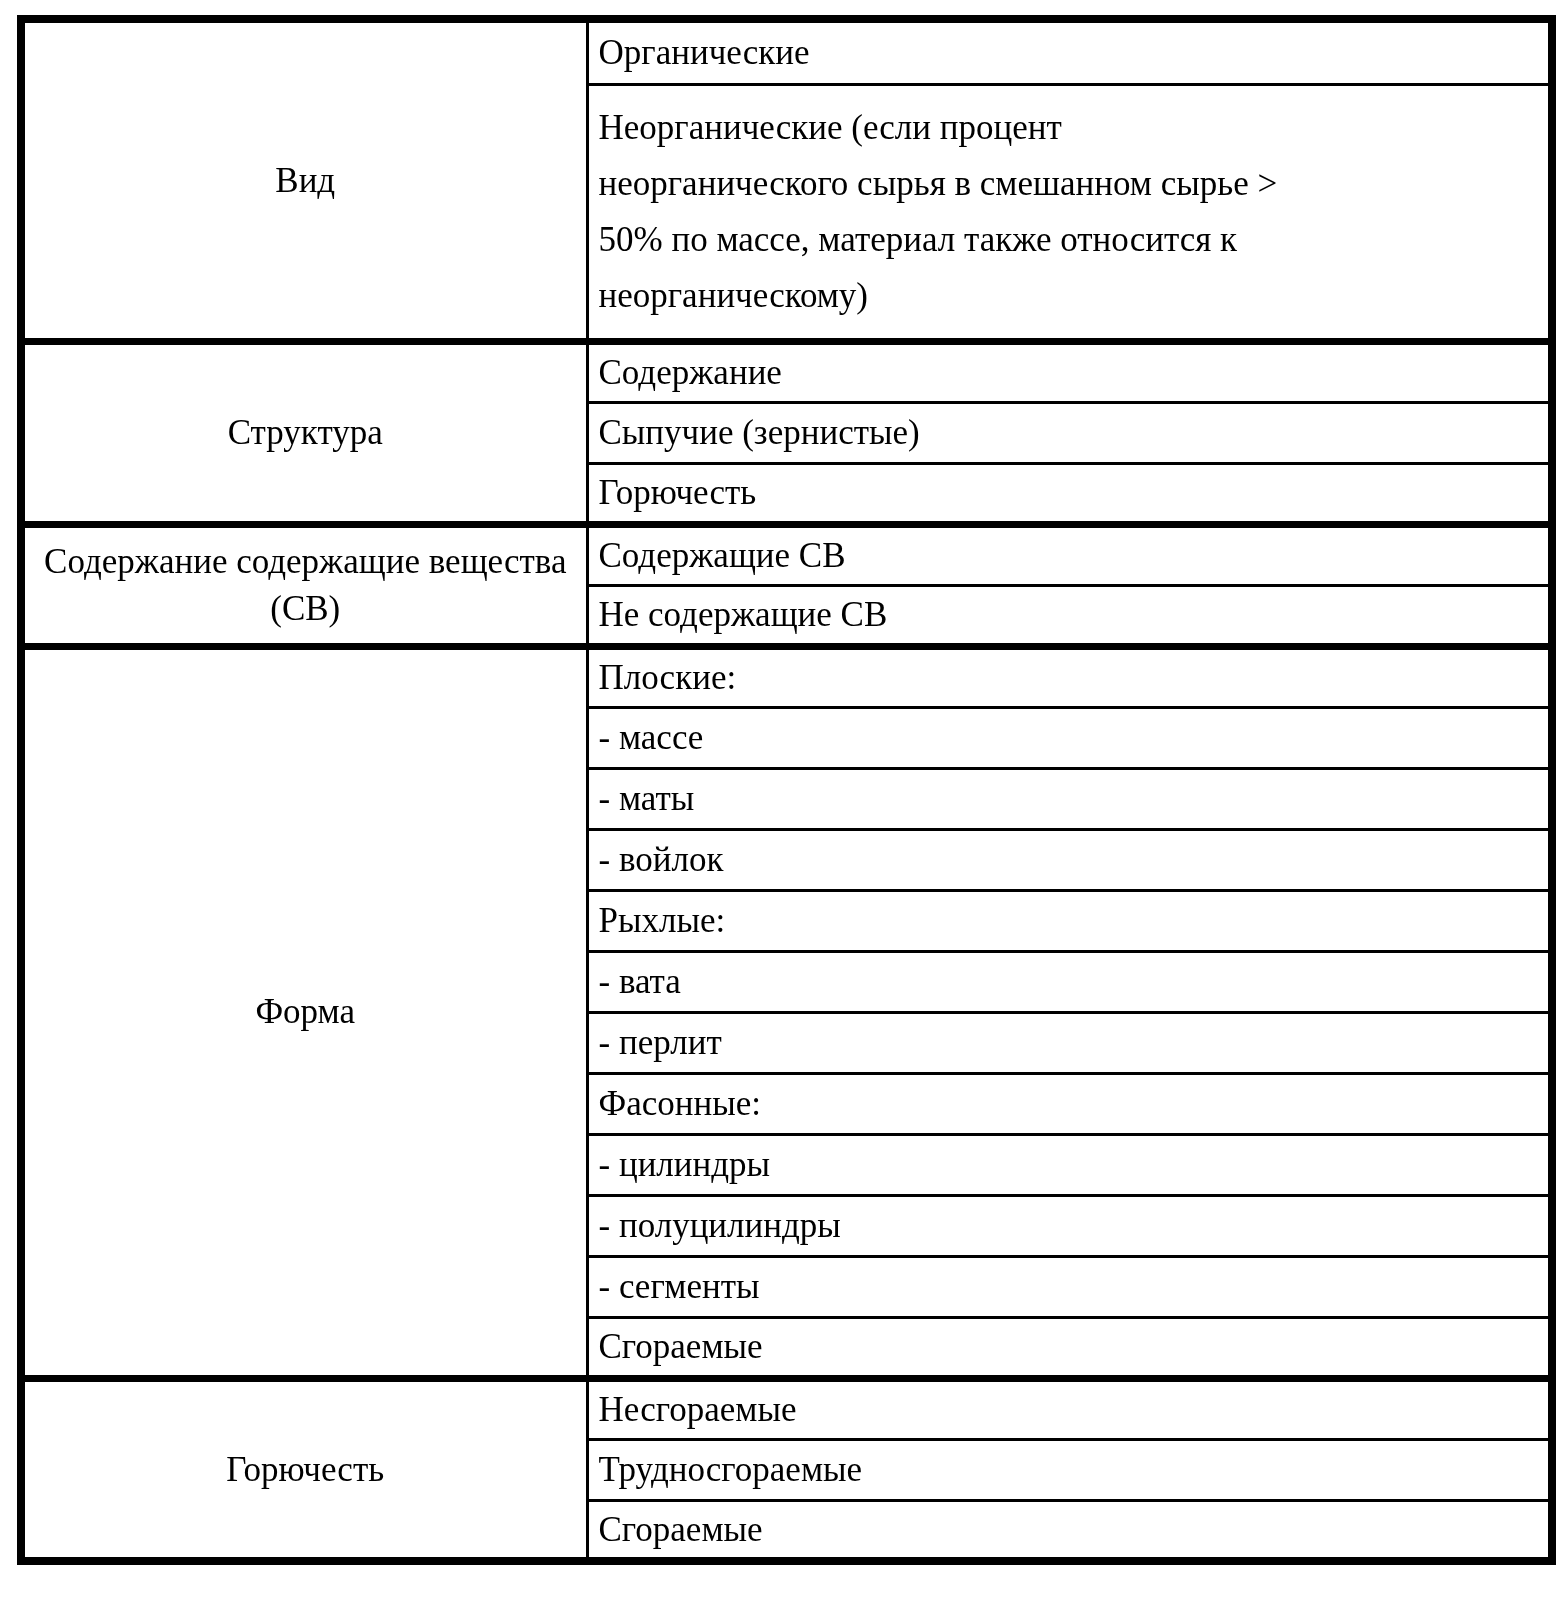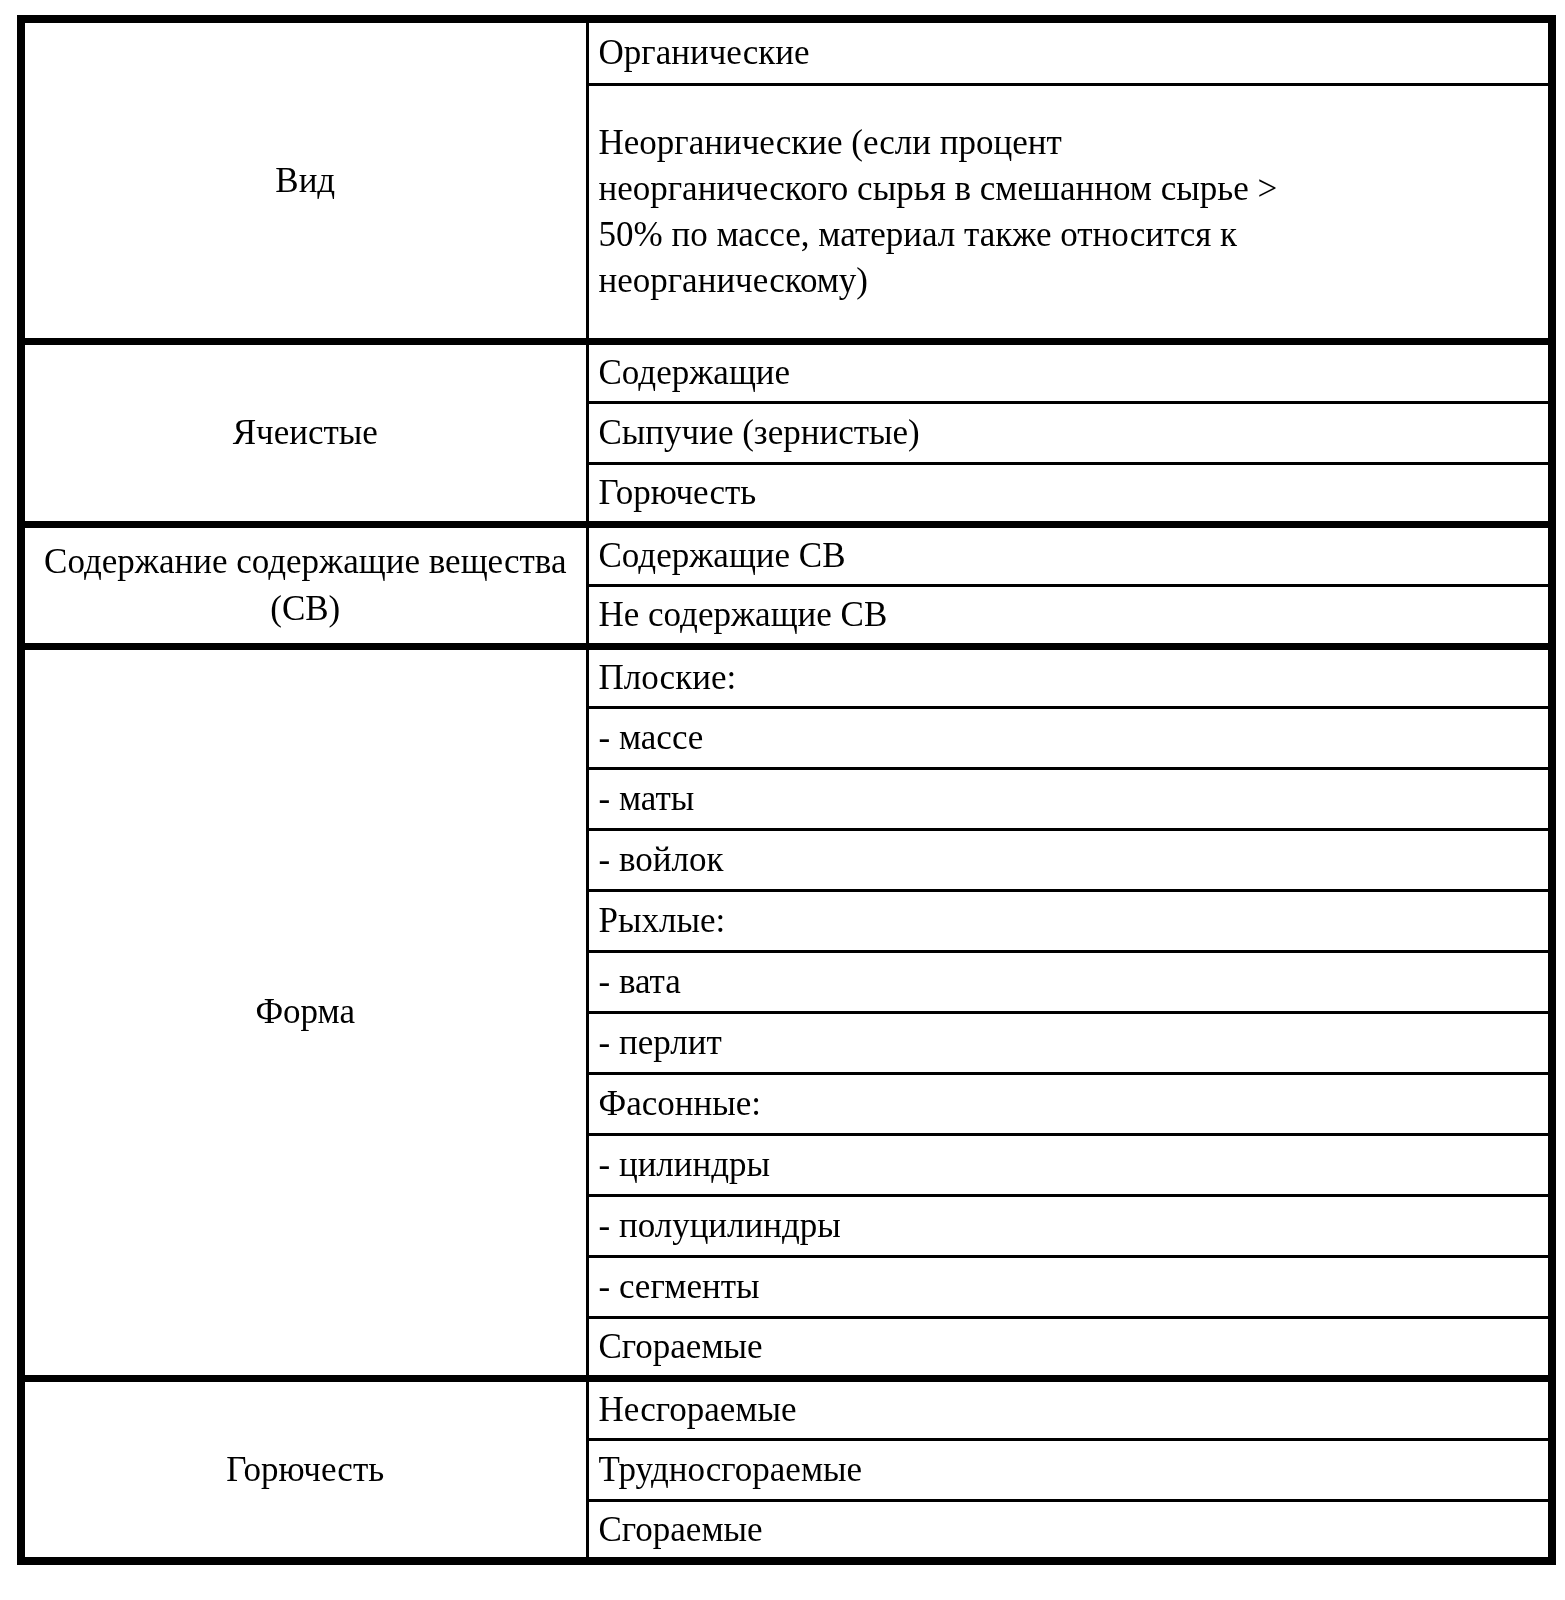--- a/index.html
+++ b/index.html
@@ -47,21 +47,21 @@
     padding: 2px 12px 2px 10px;
   }
   tr.r {
     height: 61px;
   }
   tr.r-first {
     height: 65px;
   }
   td.multiline {
     white-space: pre-line;
-    line-height: 46px;
+    line-height: 56px;
     height: 248px;
   }
 </style>
 </head>
 <body>
 
 <div class="table-wrap">
   <table class="classification">
     <colgroup>
       <col style="width:566px">
@@ -74,22 +74,22 @@
         <td class="val">Органические</td>
       </tr>
       <tr>
         <td class="val multiline">Неорганические (если процент
 неорганического сырья в смешанном сырье &gt;
 50% по массе, материал также относится к
 неорганическому)</td>
       </tr>
 
       <tr class="r sec-start">
-        <td class="cat" rowspan="3">Ячеистые</td>
-        <td class="val">Содержащие</td>
+        <td class="cat" rowspan="3">Структура</td>
+        <td class="val">Содержание</td>
       </tr>
       <tr class="r">
         <td class="val">Сыпучие (зернистые)</td>
       </tr>
       <tr class="r">
         <td class="val">Горючесть</td>
       </tr>
 
       <tr class="r sec-start">
         <td class="cat" rowspan="2">Содержание содержащие вещества (СВ)</td>

